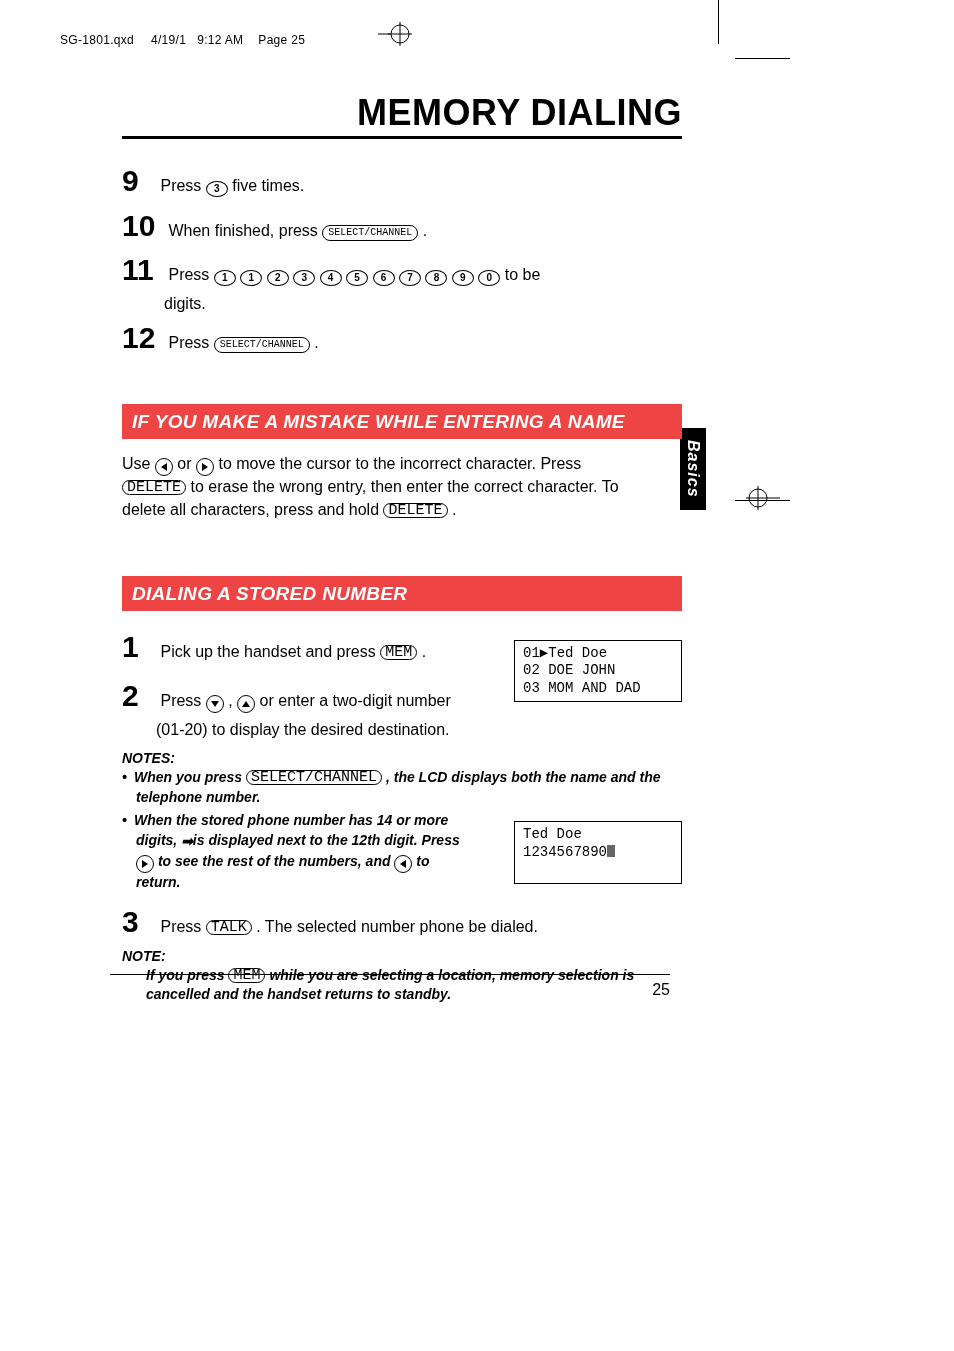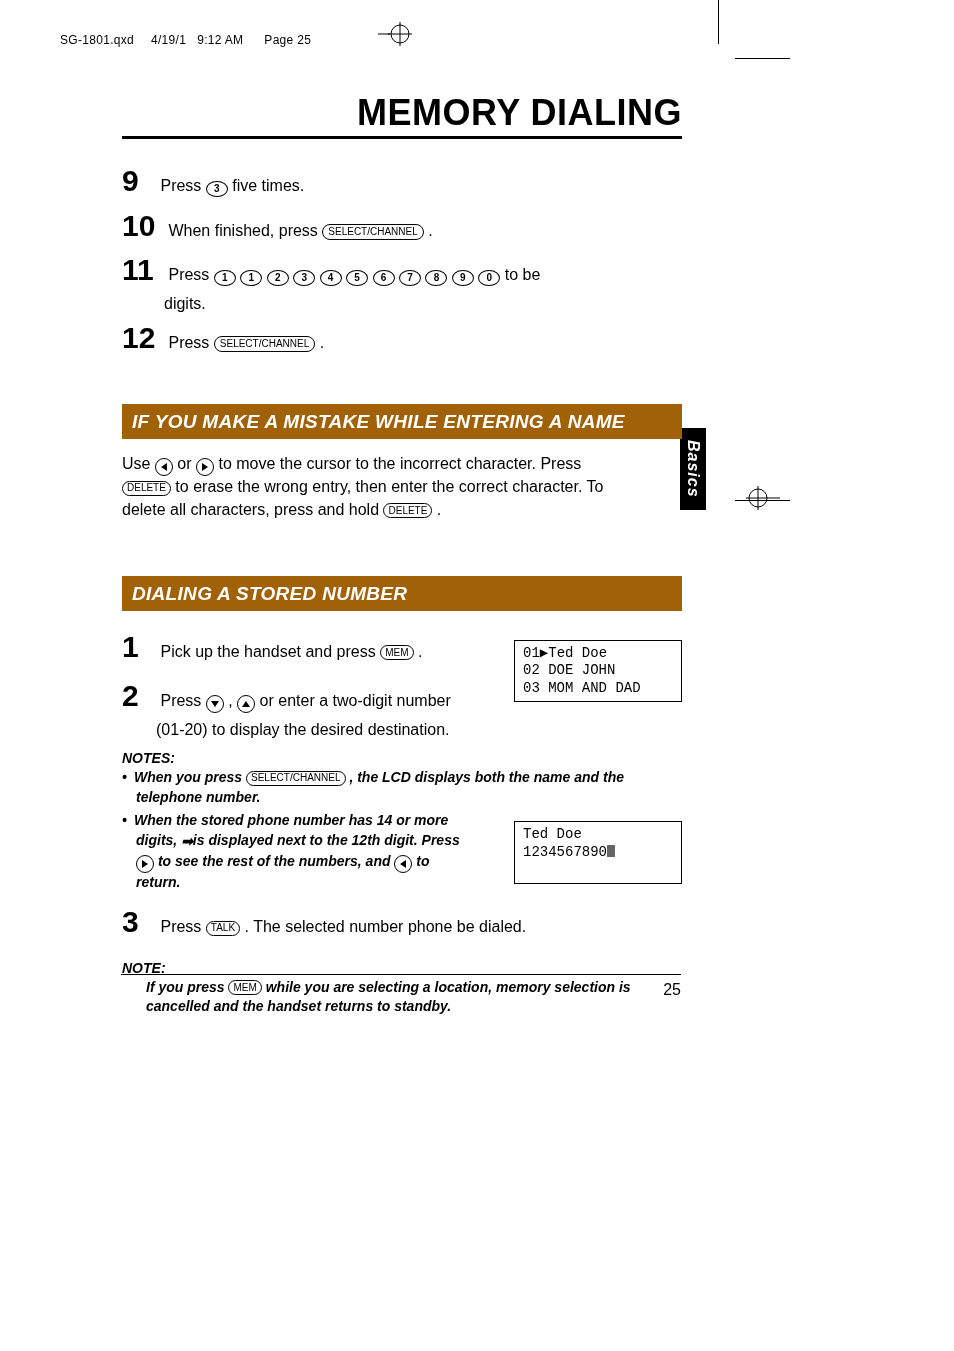--- a/index.html
+++ b/index.html
@@ -129,23 +129,24 @@
     align-items: center;
     justify-content: center;
     border: 1.2px solid #000;
     border-radius: 10px;
     font-size: 10px;
     padding: 0px 5px 1px 5px;
     height: 13px;
     vertical-align: 1px;
     font-weight: normal;
     line-height: 1;
+    font-family: Liberation Mono, monospace;
   }
   .key-oval.sm {
-    font-size: 10px;
+    font-size: 15px;
     padding: 0 4px;
     height: 13px;
     text-align: center;
   }
   .key-round {
     display: inline-flex;
     align-items: center;
     justify-content: center;
     width: 20px;
     height: 14px;
@@ -161,21 +162,21 @@
     align-items: center;
     justify-content: center;
     width: 16px;
     height: 16px;
     border: 1.2px solid #000;
     border-radius: 50%;
     vertical-align: -3px;
   }
   .key-arrow svg { display: block;}
   .section-bar {
-    background: #a16207;
+    background: #ef4444;
     color: #fff;
     font-size: 19px;
     font-weight: bold;
     font-style: italic;
     padding: 7px 10px 6px 10px;
     margin-top: 45px;
     margin-bottom: 14px;
     letter-spacing: 0.3px;
   }
   .body-text {
@@ -209,21 +210,21 @@
     font-weight: bold;
     font-style: italic;
     font-size: 14px;
     line-height: 1.4;
     margin-top: 2px;
   }
   .note-item .bullet { display:inline-block; width:12px;}
   .note-sub { margin-left: 14px; }
   .page-num {
     position: absolute;
-    right: 1px;
+    right: 12px;
     top: 882px;
     font-size: 16px;
     border-top: 1.5px solid #000;
     width: 560px;
     text-align: right;
     padding-top: 6px;
   }
   .side-tab {
     position: absolute;
     top: 428px;
@@ -251,21 +252,21 @@
 </style>
 </head>
 <body>
 
 <div class="page">
 
   <div class="crop-slug">
     <span>SG-1801.qxd</span>
     <span style="margin-left:12px">4/19/1</span>
     <span style="margin-left:6px">9:12 AM</span>
-    <span style="margin-left:16px">Page 25</span>
+    <span style="margin-left:10px">Page 25</span>
   </div>
 
   <div class="crop-reg-top">
     <svg width="34" height="28">
         <line x1="0" y1="14" x2="12" y2="14" stroke="#000"></line>
         <circle cx="22" cy="14" r="9" fill="none" stroke="#000"></circle>
         <line x1="22" y1="2" x2="22" y2="26" stroke="#000"></line>
         <line x1="10" y1="14" x2="34" y2="14" stroke="#000"></line>
       </svg>
   </div>
@@ -428,21 +429,21 @@
  </div>
     </div>
 
     <div class="step" style="margin-top:8px">
       <span class="num">3</span>
       <span>Press </span>
       <span class="key-oval sm">TALK</span>
       <span> .  The selected number phone be dialed.</span>
     </div>
 
-    <div class="notes-head" style="margin-top:16px">NOTE:</div>
+    <div class="notes-head" style="margin-top:4px">NOTE:</div>
     <div class="note-item" style="margin-left:24px">
       <span>If you press </span>
       <span class="key-oval sm" style="font-style:normal">MEM</span>
       <span> while you are selecting a location, memory selection is</span><br>
       <span>cancelled and the handset returns to standby.</span>
     </div>
 
     <div class="page-num">25</div>
   </div>
 </div>

